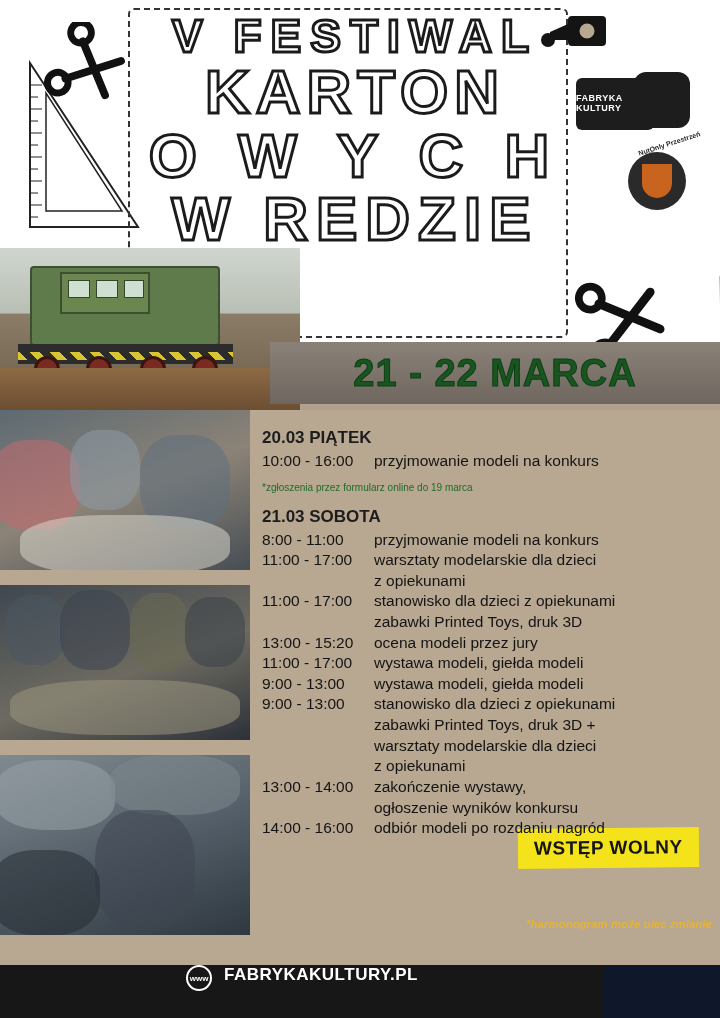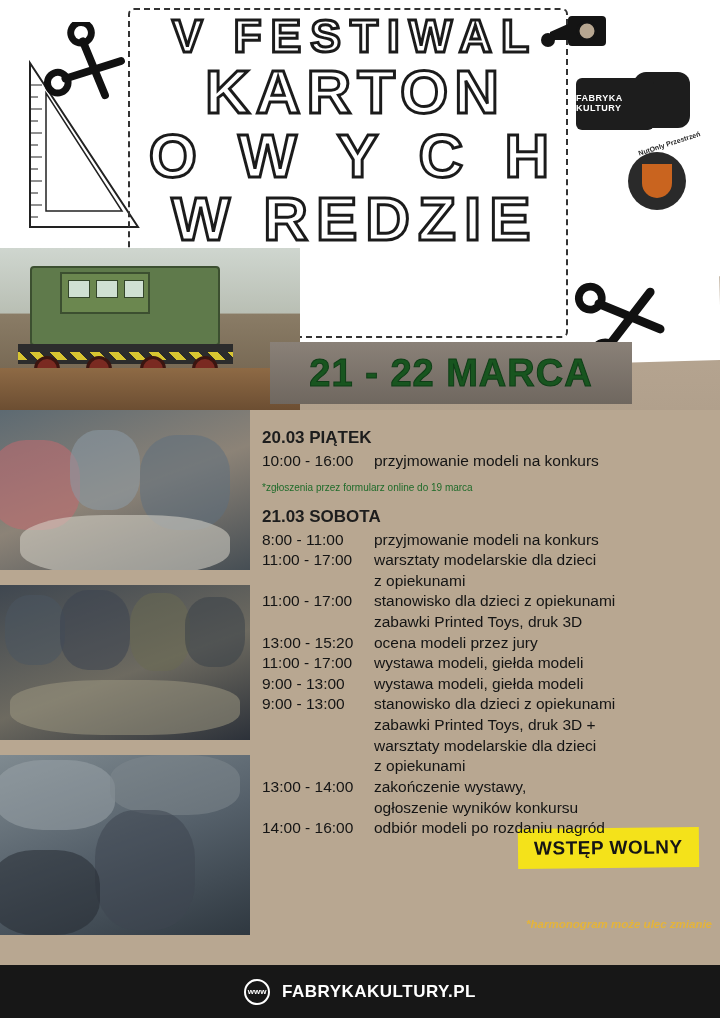--- a/index.html
+++ b/index.html
@@ -145,21 +145,21 @@
     transform: rotate(-18deg);
   }
   .camera {
     position: absolute; left: 540px; top: 10px;
     width: 70px; height: 48px;
   }
 
   
   .date-band {
     position: absolute; left: 270px; top: 342px;
-    width: 362px; height: 62px;
+    width: 450px; height: 62px;
     background: linear-gradient(180deg,#8a8178 0%, #6f675f 100%);
     display: flex; align-items: center; justify-content: center;
   }
   .date-text {
     font-size: 38px; font-weight: 700; color: #18551f;
     letter-spacing: 1px;
     -webkit-text-stroke: 1px #0e3d16;
   }
 
   
@@ -206,23 +206,23 @@
     margin-top: 10px;
   }
   .footnote {
     position: absolute; right: 8px; top: 508px;
     font-size: 11.5px; color: #e4b43a; font-style: italic; font-weight: 700;
   }
 
   
   .footer {
     position: absolute; left: 0; top: 965px;
-    width: 720px; height: 53px;
+    width: 604px; height: 53px;
     background: #171717;
-    display: flex; align-items: center; justify-content: center;
+    display: flex; align-items: flex-start; justify-content: center;
     gap: 12px;
   }
   .globe {
     width: 26px; height: 26px; border-radius: 50%;
     border: 2px solid #fff; position: relative;
     display:flex;align-items:center;justify-content:center;
     color:#fff; font-size:8px; font-weight:700;
   }
   .footer-text {
     color: #fff; font-size: 17px; font-weight: 700; letter-spacing: .5px;

